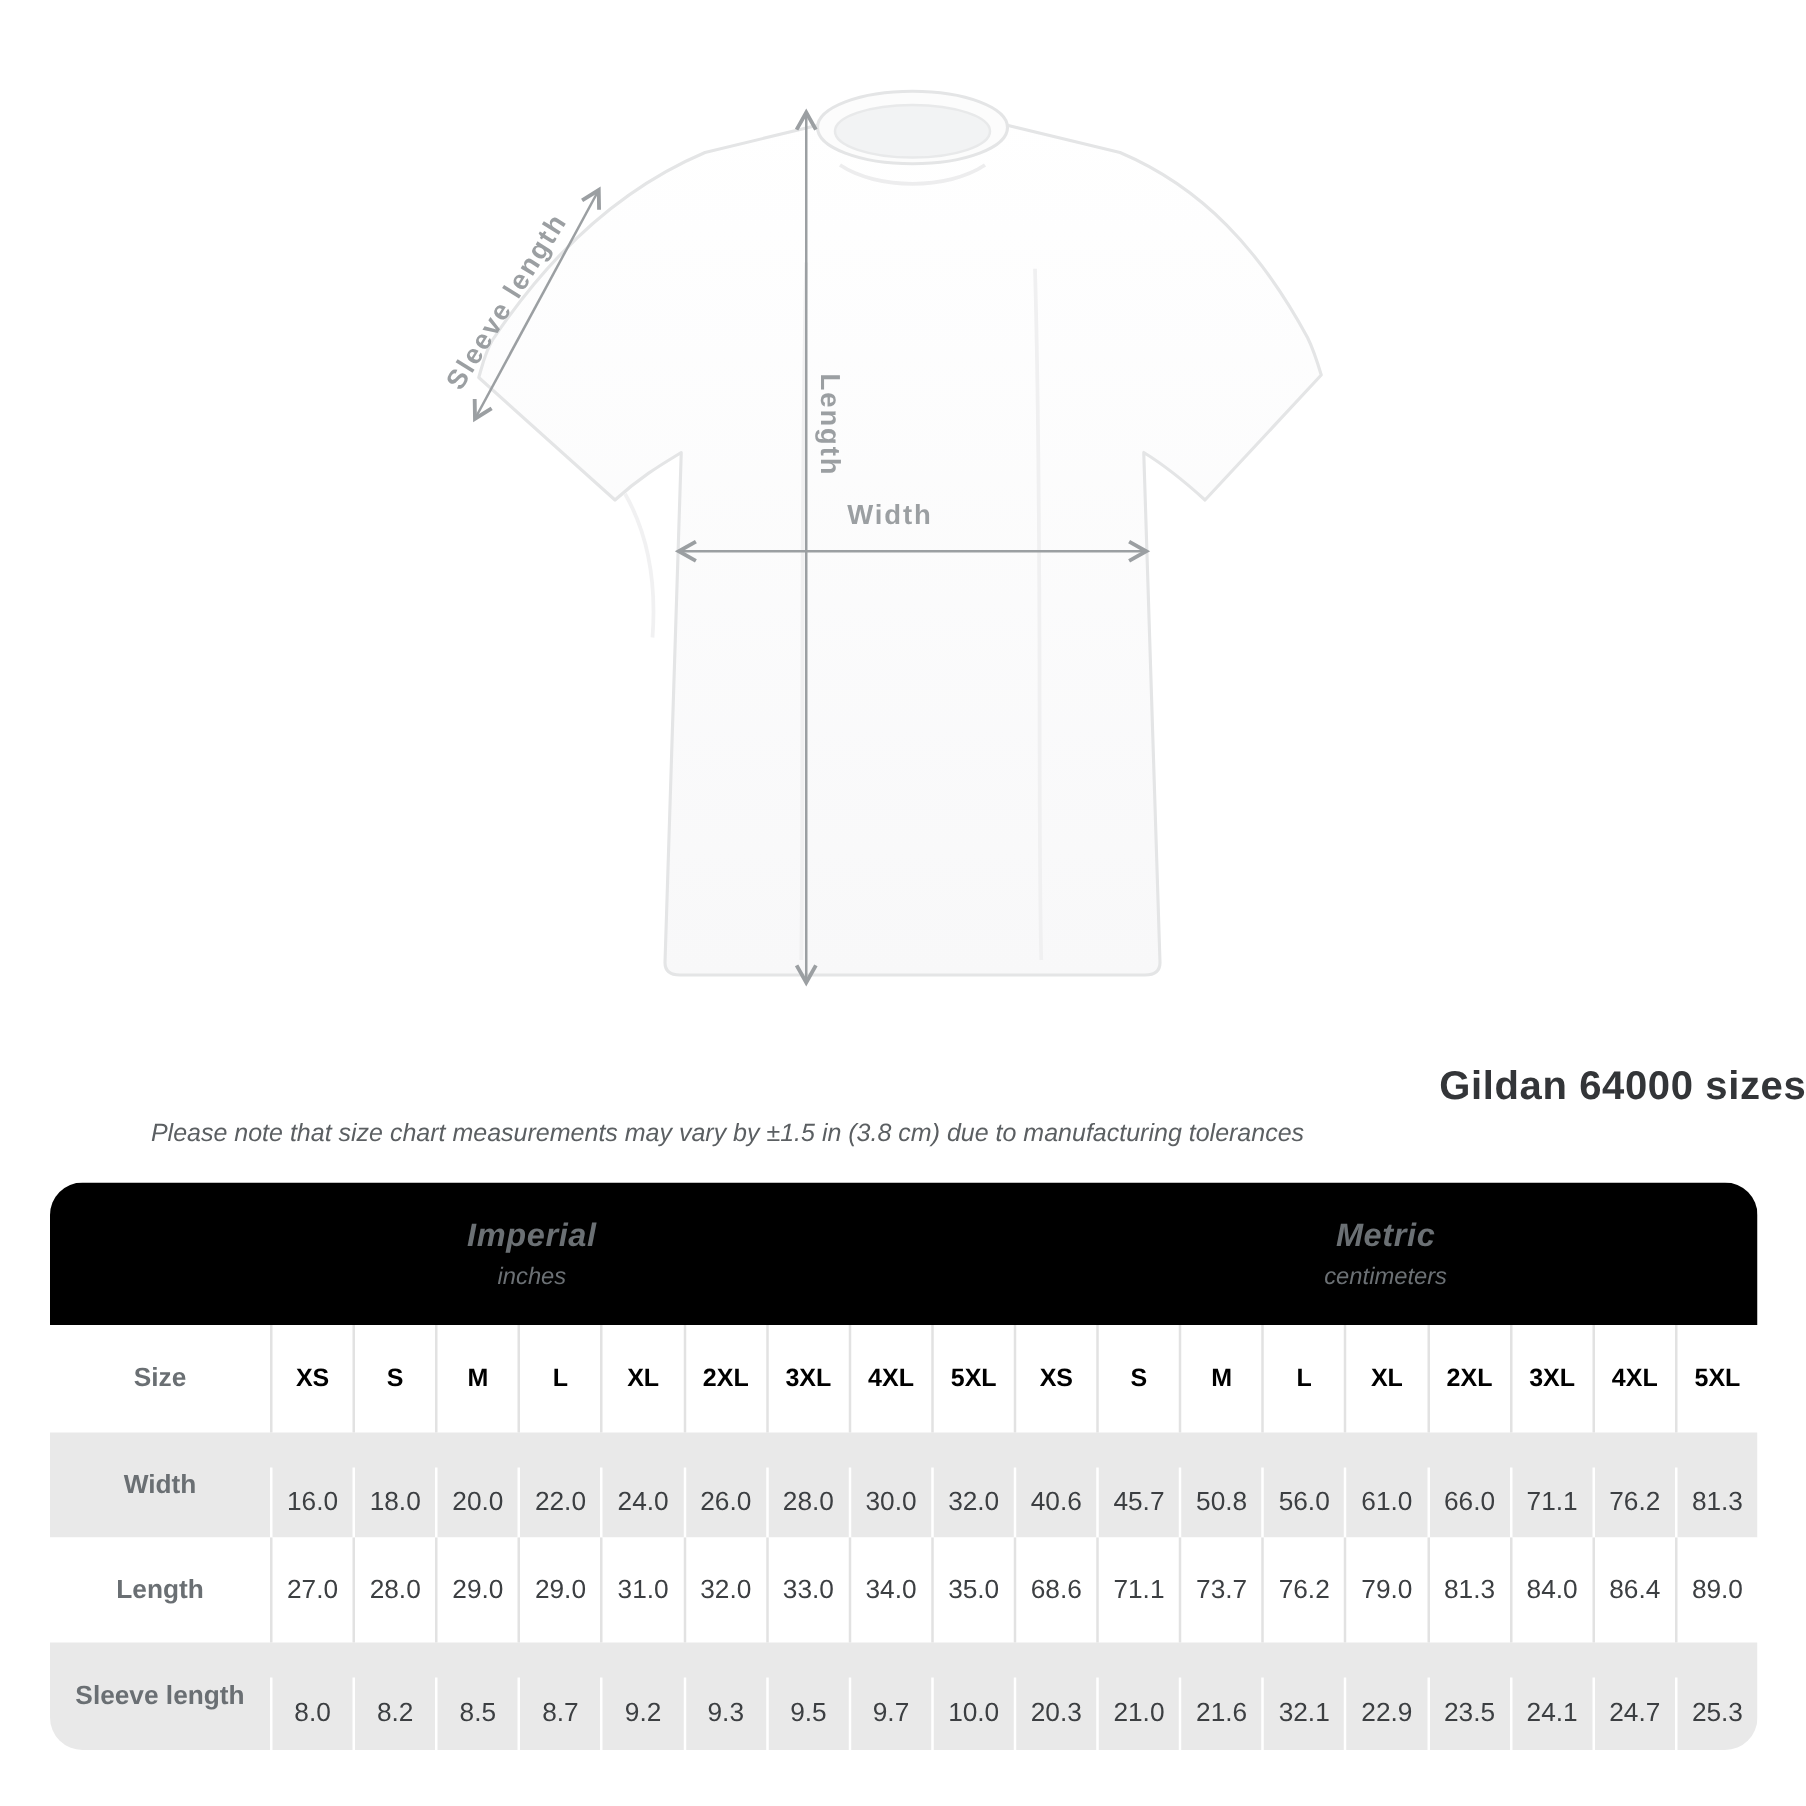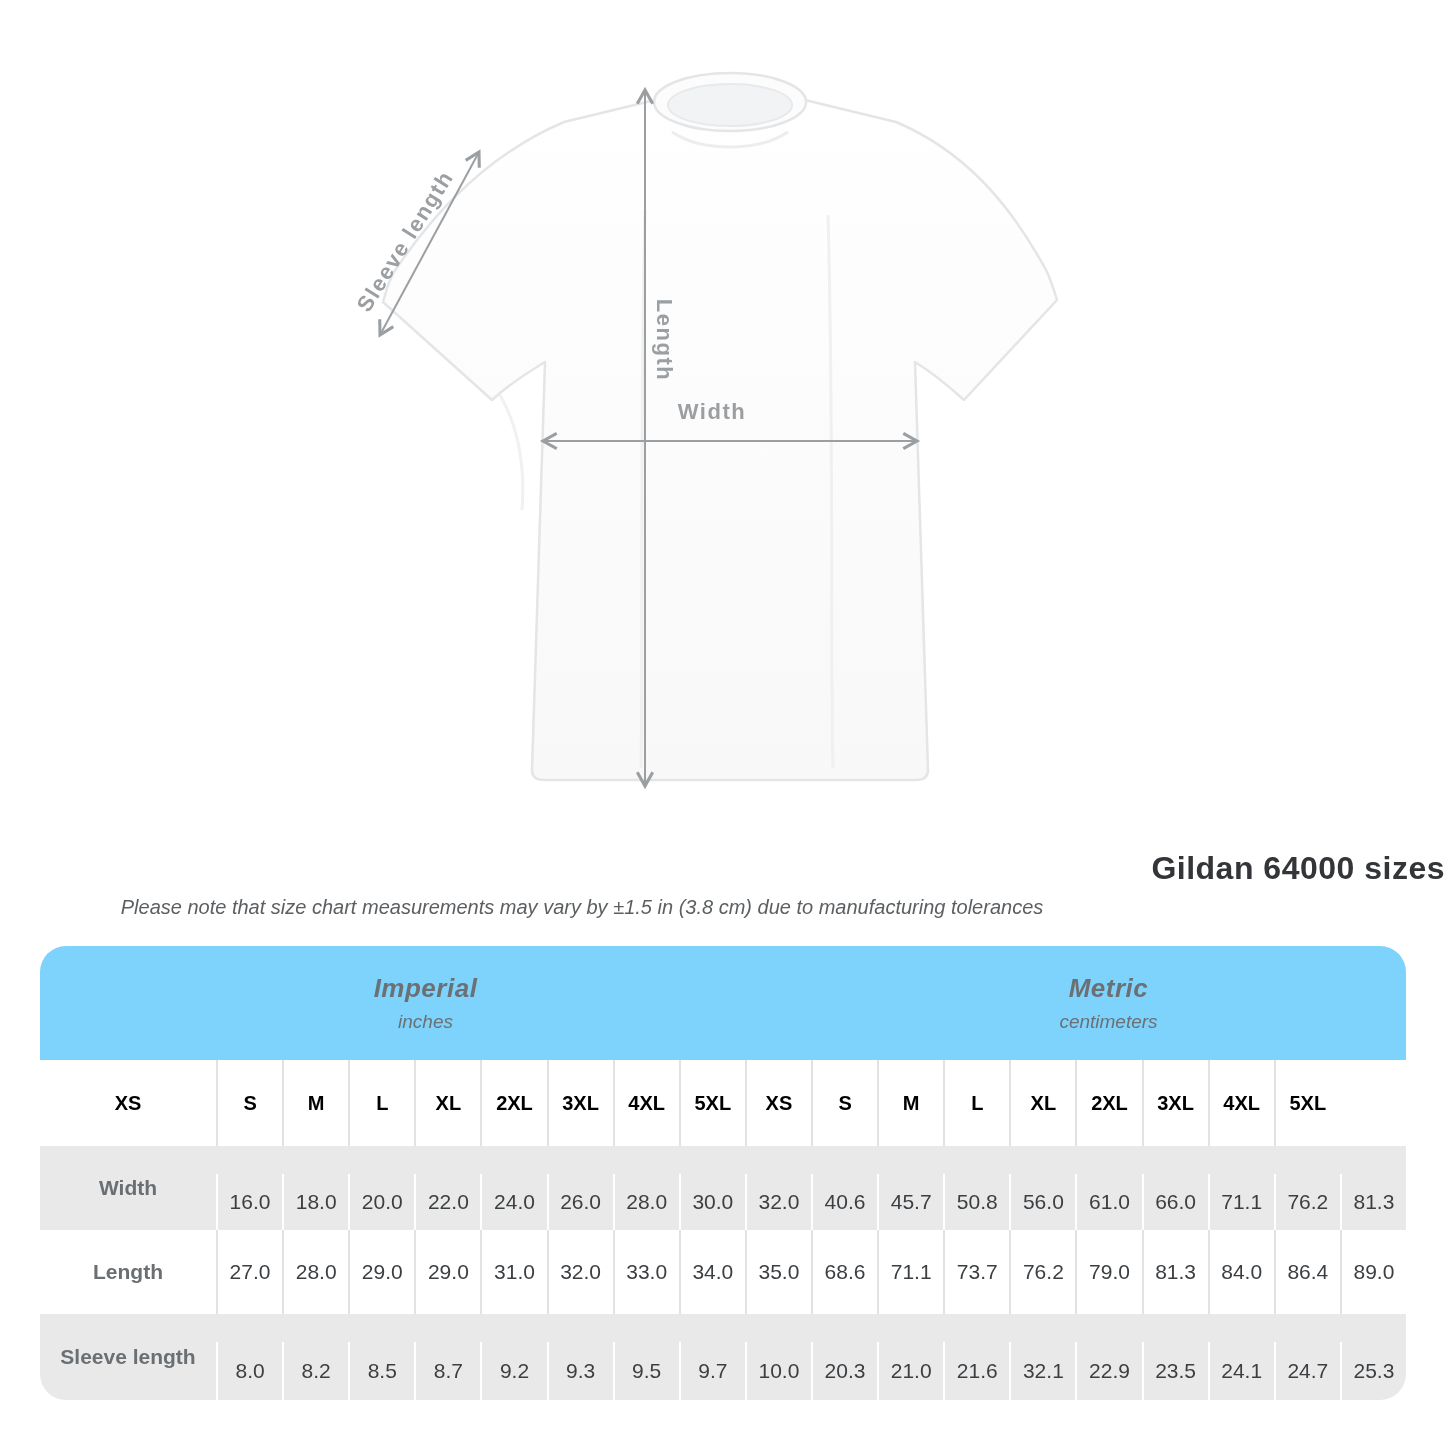--- a/index.html
+++ b/index.html
@@ -18,21 +18,21 @@
   #subtitle{
     position:absolute;top:896px;left:0;width:1164px;text-align:center;
     font-size:20px;font-style:italic;color:#5b5f62;
   }
   
   #size-table{
     position:absolute;left:40px;top:946px;width:1366px;height:454px;
     border-radius:26px;overflow:hidden;background:#ffffff;
   }
   .band{
-    display:grid;grid-template-columns:771px 1fr;height:114px;background:#7dd3fc;
+    display:grid;grid-template-columns:771px 1fr;height:114px;background:#000000;
   }
   .band-cell{display:flex;flex-direction:column;align-items:center;justify-content:center;gap:7px;}
   .band-name{font-size:26px;font-weight:bold;font-style:italic;color:#6b7074;letter-spacing:.5px;}
   .band-unit{font-size:19px;font-style:italic;color:#6b7074;}
   .trow{display:grid;grid-template-columns:176px repeat(18,1fr);}
   .trow.h-size{height:86px;background:#ffffff;}
   .trow.r-gray{height:84px;background:#e9e9e9;}
   .trow.r-white{height:84px;background:#ffffff;}
   .trow.r-last{height:86px;}
   .cell{display:flex;align-items:center;justify-content:center;}
@@ -112,20 +112,21 @@
       <div class="band-name">Imperial</div>
       <div class="band-unit">inches</div>
     </div>
     <div class="band-cell">
       <div class="band-name">Metric</div>
       <div class="band-unit">centimeters</div>
     </div>
   </div>
   <div id="table-body">
       <div class="trow h-size">
+        <div class="cell corner">Size</div>
         <div class="cell hdr">XS</div>
         <div class="cell hdr">S</div>
         <div class="cell hdr">M</div>
         <div class="cell hdr">L</div>
         <div class="cell hdr">XL</div>
         <div class="cell hdr">2XL</div>
         <div class="cell hdr">3XL</div>
         <div class="cell hdr">4XL</div>
         <div class="cell hdr">5XL</div>
         <div class="cell hdr group-start">XS</div>

